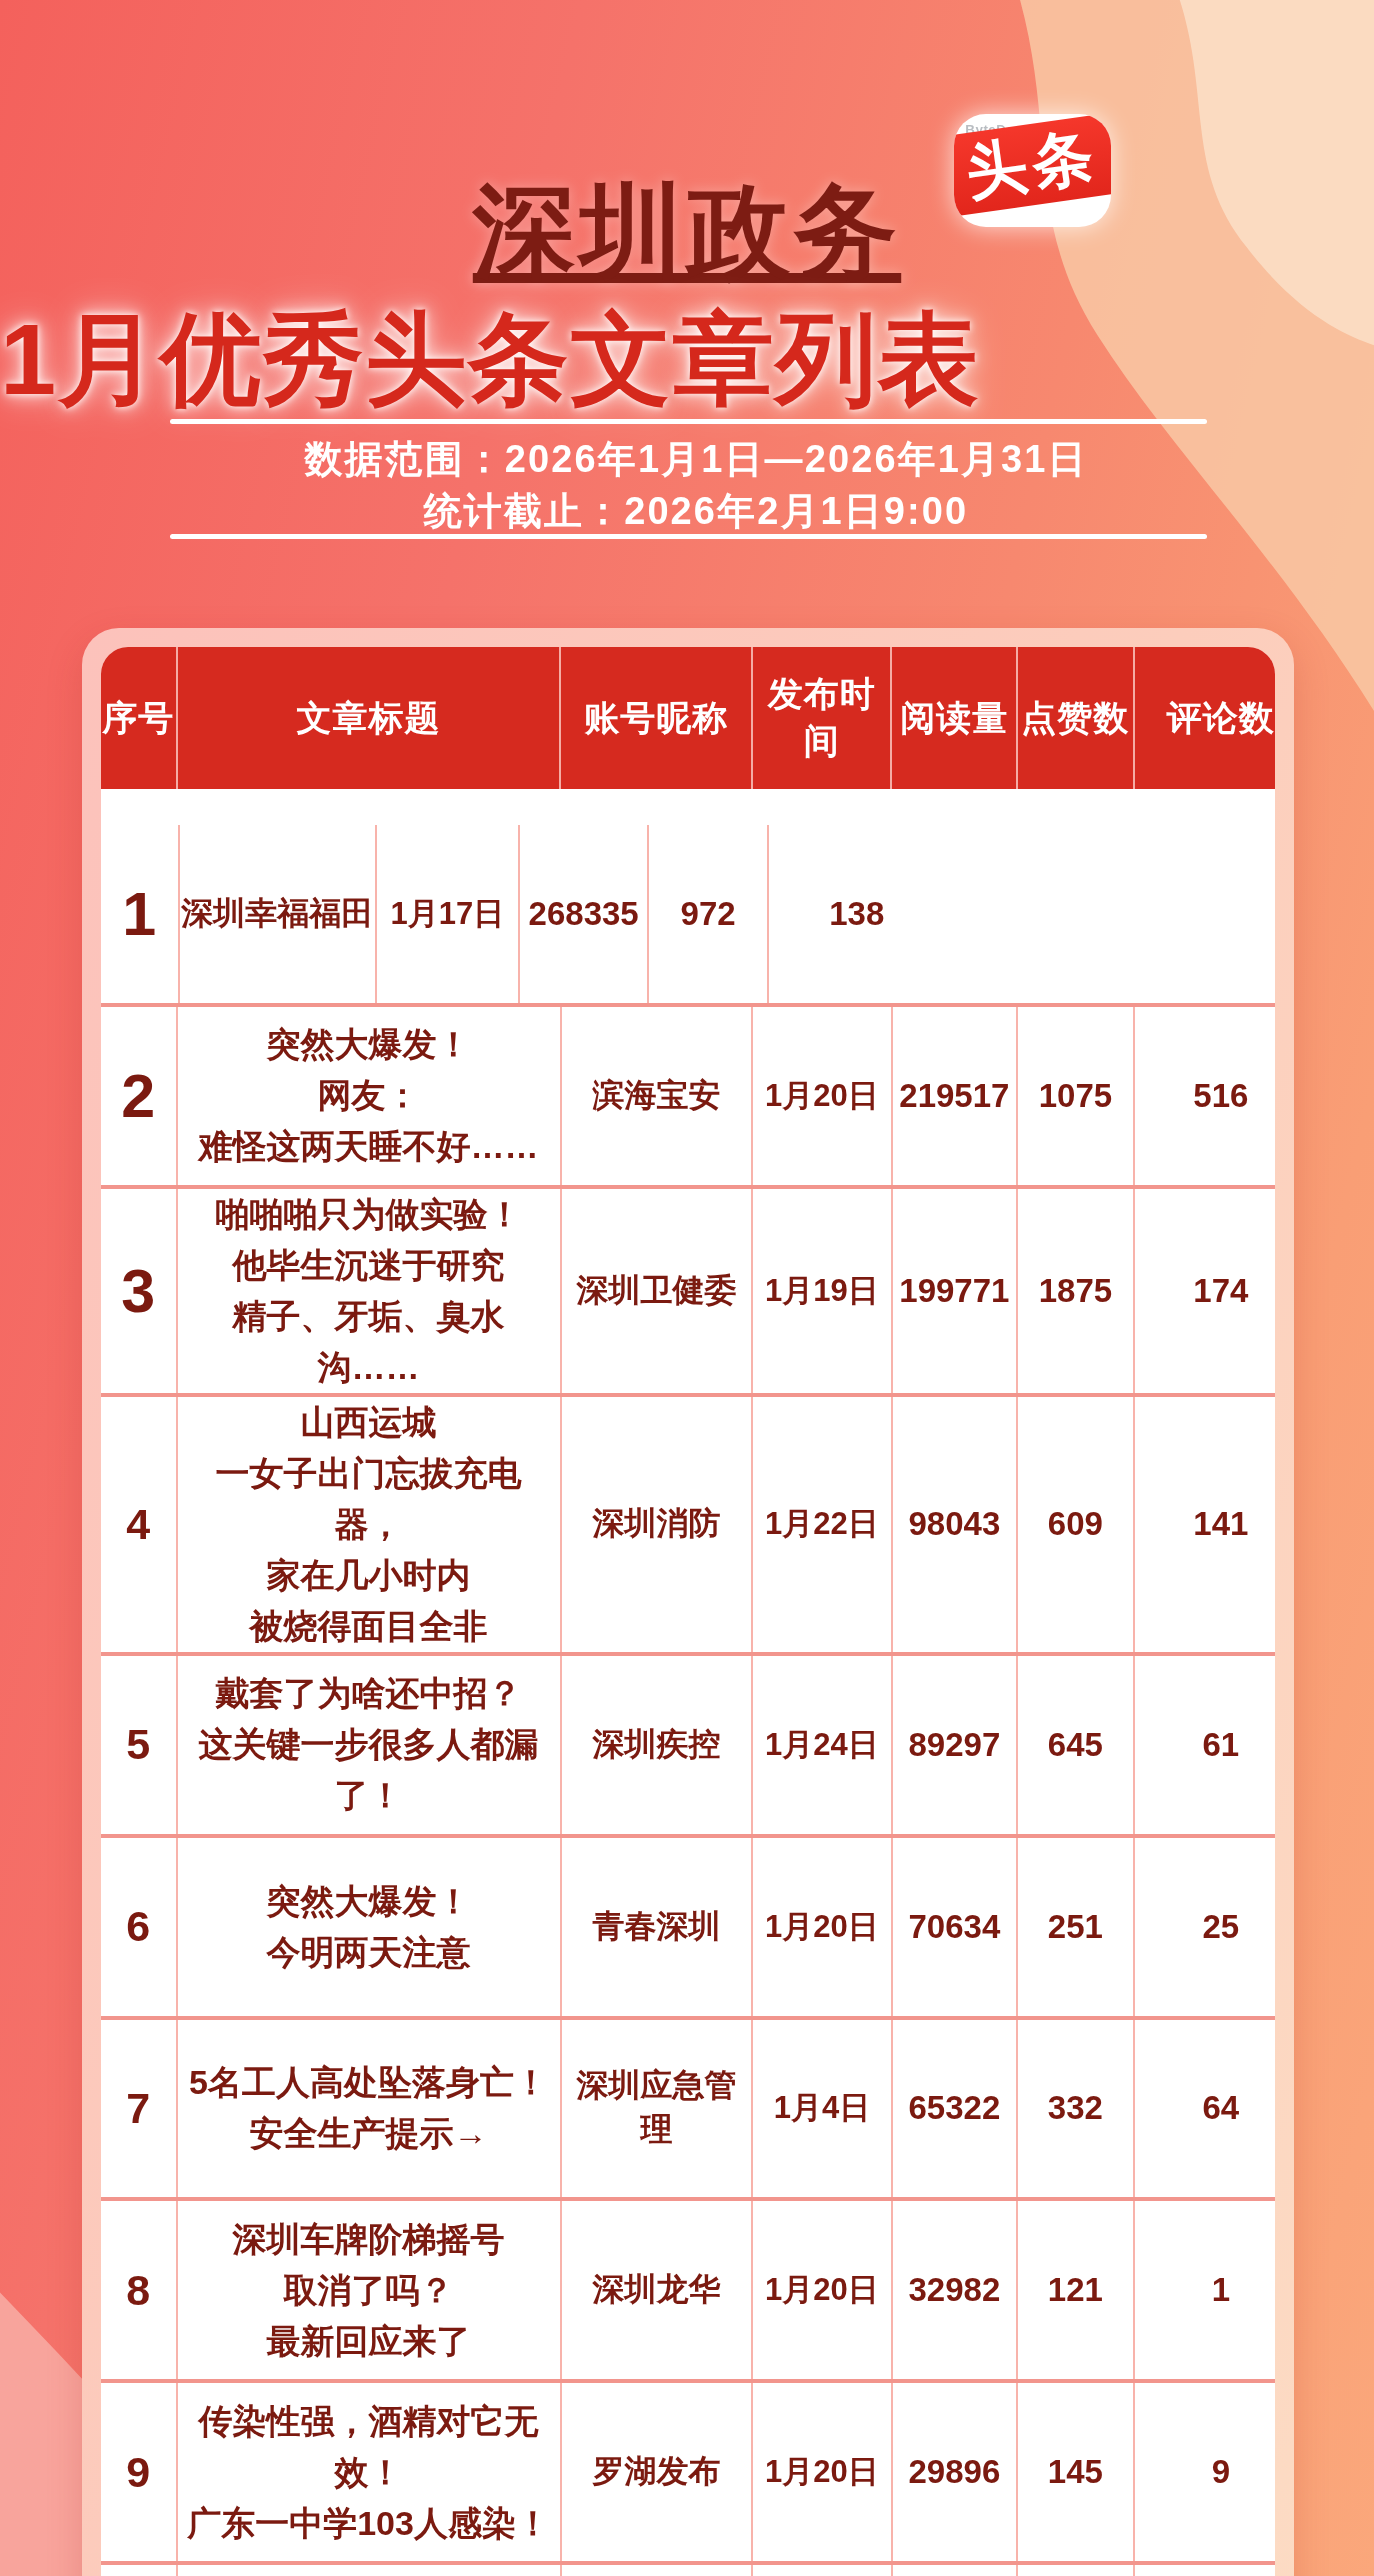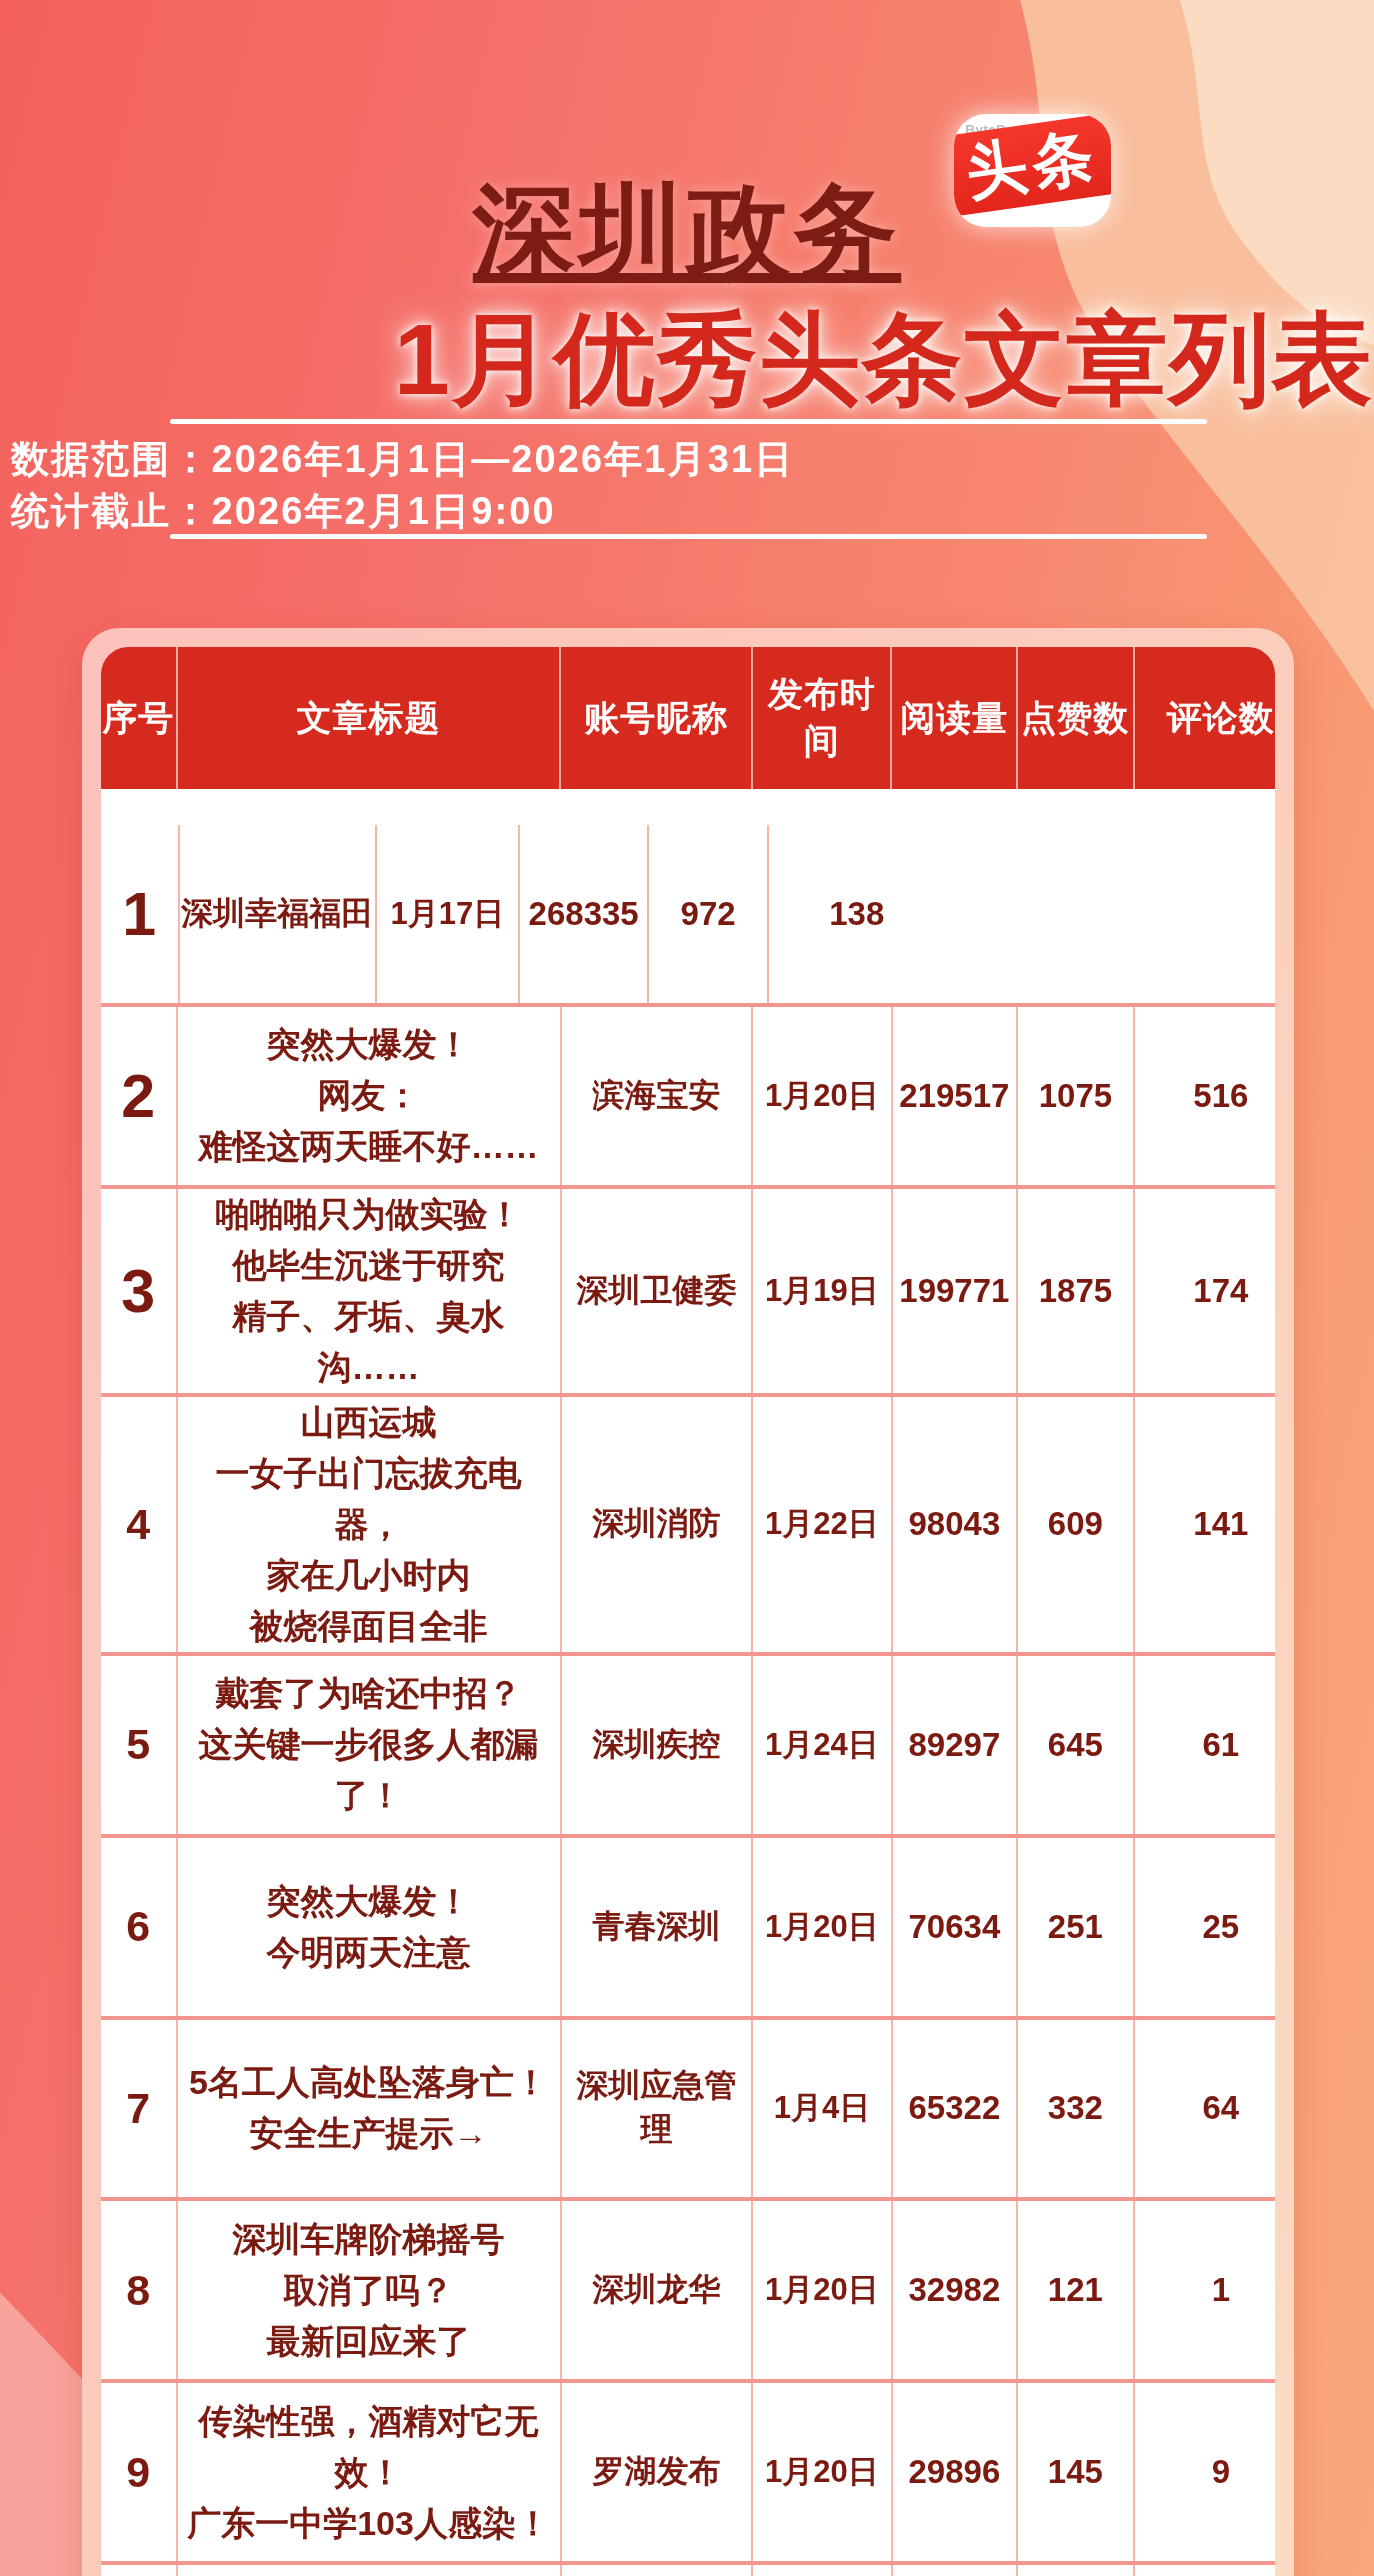--- a/index.html
+++ b/index.html
@@ -11,21 +11,21 @@
   .deco{position:absolute;left:0;top:0;width:1374px;height:3068px;pointer-events:none;}
 
   
   .main-title{
     position:absolute;left:0;right:0;top:164px;text-align:center;
     font-size:103px;font-weight:900;color:#7d1c13;letter-spacing:4.1px;
     text-shadow:0 0 13.4px rgba(255,255,255,.35);
     text-decoration:underline;
   }
   .subtitle{
-    position:absolute;left:0;right:0;top:293px;text-align:right;
+    position:absolute;left:0;right:0;top:293px;text-align:left;
     font-size:101px;font-weight:900;color:#d5281c;letter-spacing:1.5px;
     text-shadow:0 0 7.2px #ffffff,0 0 18.5px rgba(255,255,255,.85),0 0 36px rgba(255,255,255,.6);
   }
   
   .tt-icon{
     position:absolute;left:954px;top:114px;width:157px;height:113px;
     background:#ffffff;border-radius:32px;overflow:hidden;
     box-shadow:0 0 24px rgba(255,255,255,.75);
   }
   .tt-brand{position:absolute;left:11.3px;top:8.2px;font-size:13.4px;font-weight:700;color:#b9bdc2;letter-spacing:0.5px;}
@@ -35,21 +35,21 @@
     background:linear-gradient(180deg,#f5372b 0%,#e2261c 100%);
     transform:translateY(-58%) rotate(-8deg);
     display:flex;align-items:center;justify-content:center;
   }
   .tt-band span{font-size:61px;font-weight:900;color:#ffffff;letter-spacing:5.2px;}
 
   
   .rule{position:absolute;left:170px;width:1037px;height:5.2px;background:#ffffff;border-radius:3.1px;}
   .rule1{top:419px;} .rule2{top:534px;}
   .meta-line{
-    position:absolute;left:11px;right:0;color:#ffffff;
+    position:absolute;left:18px;right:0;text-align:center;color:#ffffff;
     font-size:38px;font-weight:800;letter-spacing:2.1px;
   }
   .meta1{top:434px;} .meta2{top:486px;}
 
   
   .card-frame{
     position:absolute;left:82px;top:628px;width:1212px;height:2134px;border-radius:37px;
     background:linear-gradient(115deg,#fcc2bb 0%,#fccdbc 50%,#fcdcc4 100%);
     box-shadow:0 13.4px 36px rgba(175,40,28,.20);
   }

